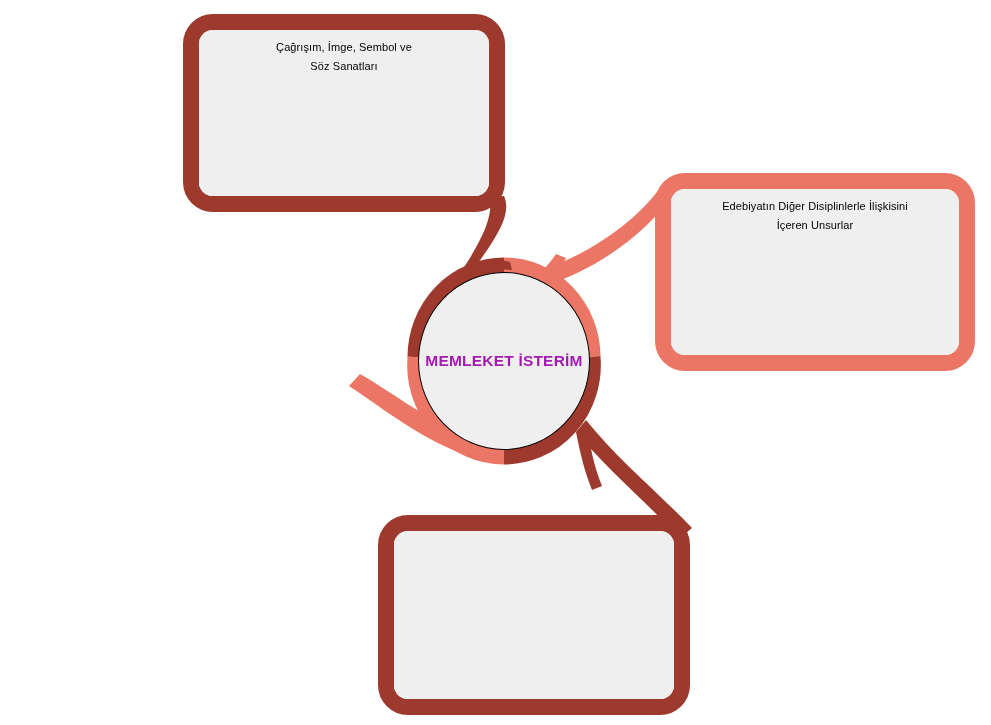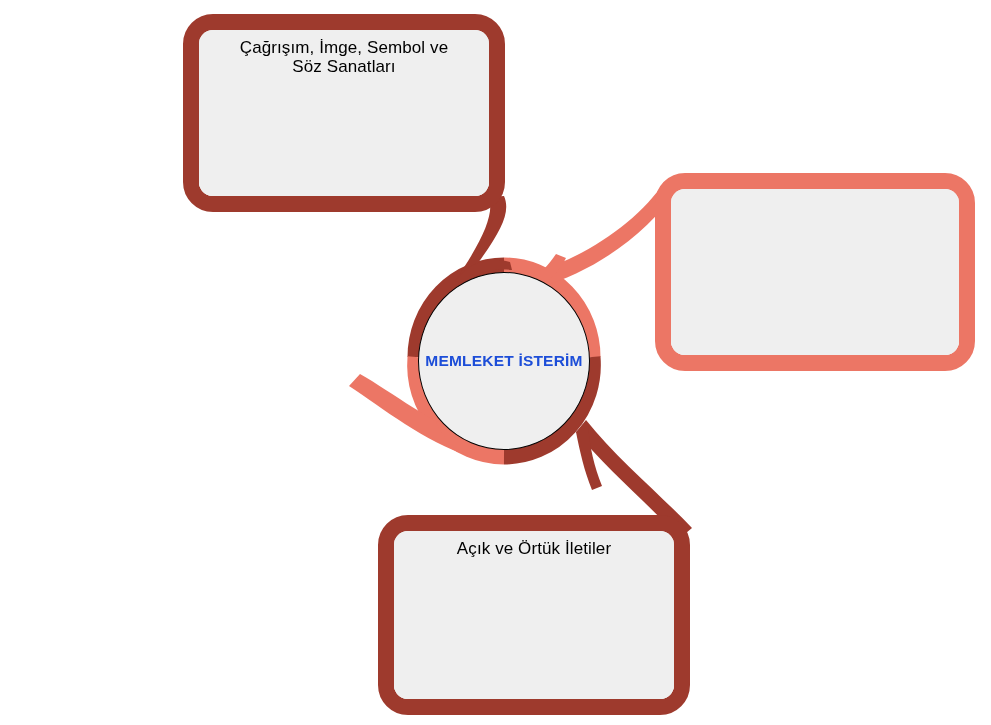--- a/index.html
+++ b/index.html
@@ -40,21 +40,21 @@
     background: #efefef;
     border-radius: 14px;
     overflow: hidden;
   }
   .node-title {
     position: absolute;
     left: 0;
     right: 0;
     top: 0;
     text-align: center;
-    font-size: 17px;
+    font-size: 11px;
     line-height: 19px;
     color: #000000;
     padding: 8px 6px 0 6px;
     box-sizing: border-box;
     white-space: pre-line;
     letter-spacing: 0.1px;
   }
   .node-divider {
     position: absolute;
     left: 0;
@@ -96,21 +96,21 @@
     border: 1.6px solid #000000;
     box-sizing: border-box;
     z-index: 4;
     display: flex;
     align-items: center;
     justify-content: center;
   }
   .center-label {
     font-size: 15.5px;
     font-weight: bold;
-    color: #1d4ed8;
+    color: #a21caf;
     text-align: center;
     letter-spacing: 0.2px;
     white-space: nowrap;
   }
 </style>
 </head>
 <body>
 
 <div id="canvas">
 
@@ -172,29 +172,30 @@
     <div class="node-inner">
       <div class="node-title">Çağrışım, İmge, Sembol ve
 Söz Sanatları</div>
       <div class="node-divider"></div>
       <div class="node-body"></div>
     </div>
   </div>
 
   <div class="node-box" id="box-edebiyat">
     <div class="node-inner">
+      <div class="node-title">Edebiyatın Diğer Disiplinlerle İlişkisini
+İçeren Unsurlar</div>
       <div class="node-divider"></div>
       <div class="node-body"></div>
     </div>
   </div>
 
 
   <div class="node-box" id="box-acik">
     <div class="node-inner">
-      <div class="node-title">Açık ve Örtük İletiler</div>
       <div class="node-divider"></div>
       <div class="node-body"></div>
     </div>
   </div>
 
   <div class="center-node">
     <span class="center-label">MEMLEKET İSTERİM</span>
   </div>
 
 </div>

